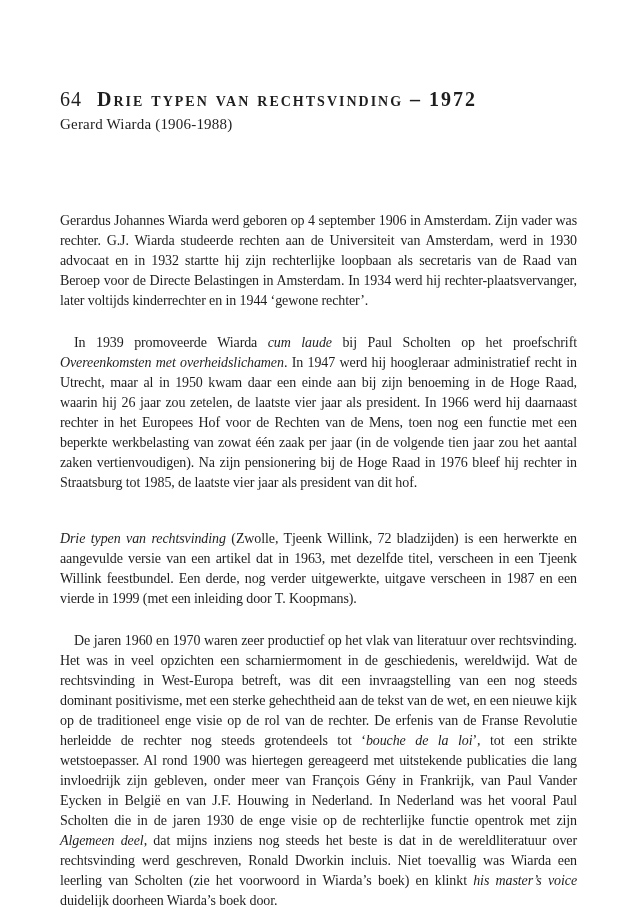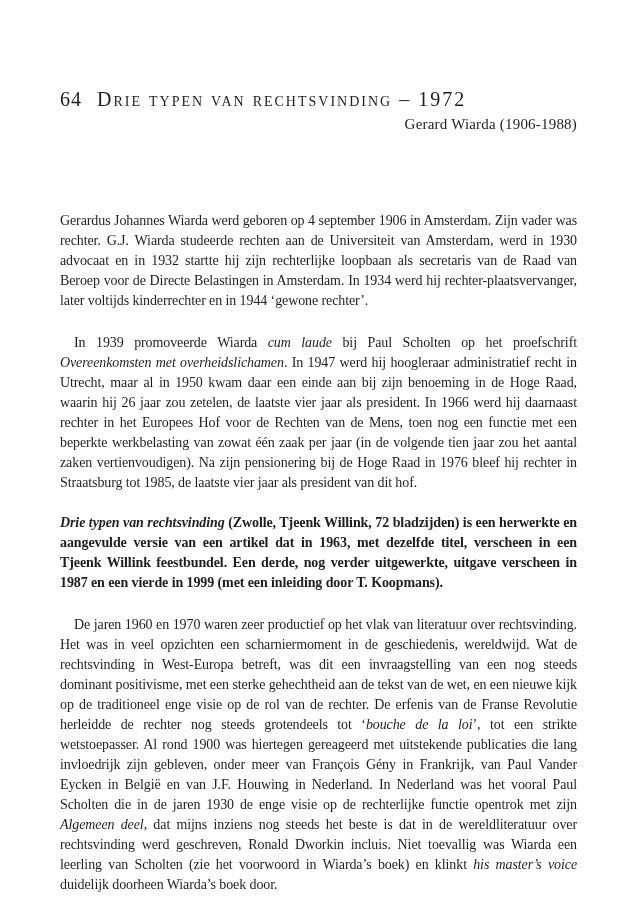--- a/index.html
+++ b/index.html
@@ -27,23 +27,24 @@
   .chapter-number {
     font-size: 20px;
     letter-spacing: 1px;
     margin-right: 15px;
     font-feature-settings: "onum";
   }
   .chapter-title {
     font-size: 20px;
     font-variant: small-caps;
     letter-spacing: 2px;
+    font-weight: bold;
   }
   .author-line {
-    text-align: right;
+    text-align: left;
     font-size: 15px;
     margin-top: 5px;
     letter-spacing: 0.2px;
   }
   .article {
     margin-top: 78px;
     font-size: 14px;
     line-height: 20px;
     letter-spacing: -0.1px;
     text-align: justify;
@@ -52,22 +53,21 @@
   }
   .article p {
     margin: 0;
     padding: 0;
   }
   .article p.indent {
     text-indent: 14px;
     margin-top: 22px;
   }
   .article p.space-before {
-    margin-top: 20px;
-    font-weight: bold;
+    margin-top: 36px;
   }
   .article em {
     font-style: italic;
   }
 </style>
 </head>
 <body>
 
 <div class="page">
   <div class="chapter-heading">

